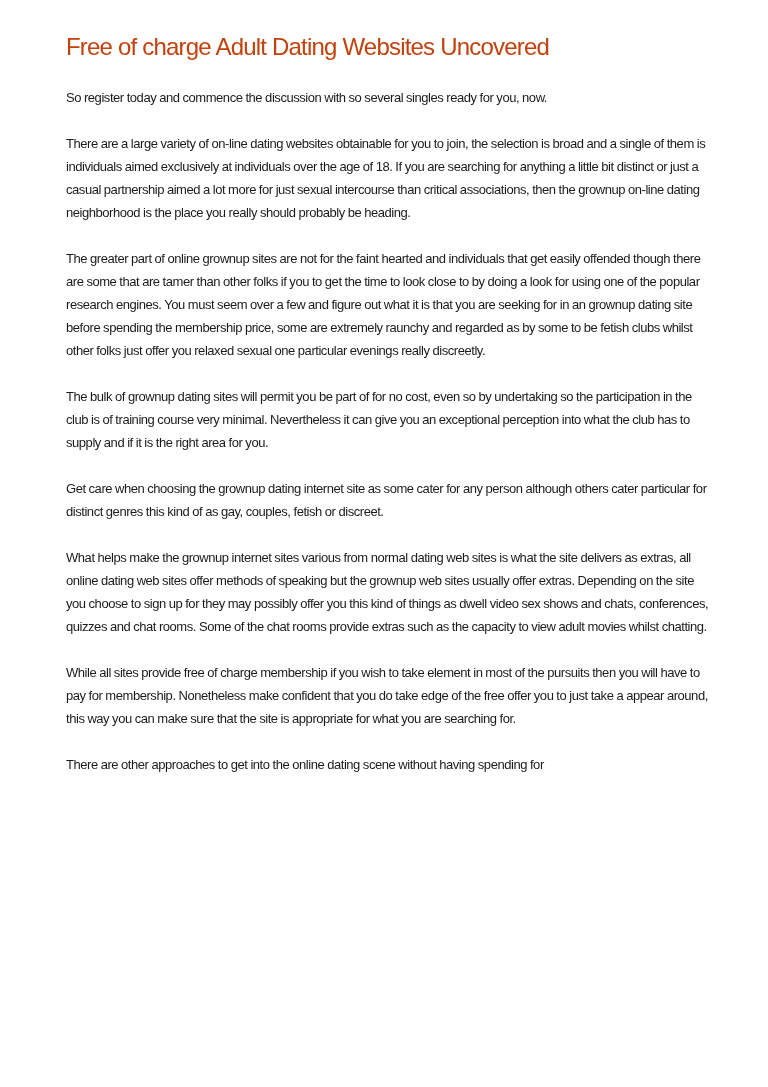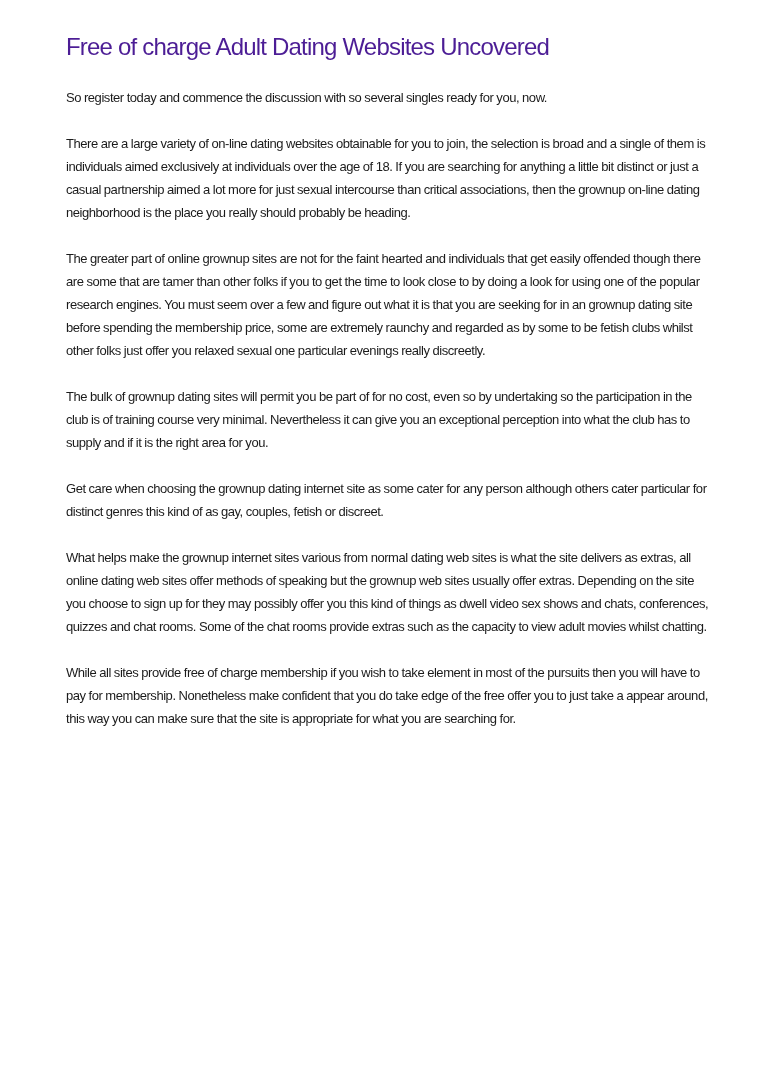--- a/index.html
+++ b/index.html
@@ -19,21 +19,21 @@
   }
   .content {
     padding: 33px 54px 0 66px;
   }
   .doc-title {
     font-size: 24px;
     font-weight: 400;
     letter-spacing: -0.8px;
     line-height: 27px;
     margin: 0 0 26px 0;
-    color: #4c1d95;
+    color: #c2410c;
     white-space: nowrap;
   }
   .doc-paragraph {
     font-size: 13px;
     font-weight: 400;
     letter-spacing: -0.45px;
     word-spacing: -0.2px;
     line-height: 23px;
     margin: 0 0 23px 0;
     color: #1b1b1b;
@@ -54,14 +54,15 @@
 
     <p class="doc-paragraph">The bulk of grownup dating sites will permit you be part of for no cost, even so by undertaking so the participation in the club is of training course very minimal. Nevertheless it can give you an exceptional perception into what the club has to supply and if it is the right area for you.</p>
 
     <p class="doc-paragraph">Get care when choosing the grownup dating internet site as some cater for any person although others cater particular for distinct genres this kind of as gay, couples, fetish or discreet.</p>
 
 
     <p class="doc-paragraph">What helps make the grownup internet sites various from normal dating web sites is what the site delivers as extras, all online dating web sites offer methods of speaking but the grownup web sites usually offer extras. Depending on the site you choose to sign up for they may possibly offer you this kind of things as dwell video sex shows and chats, conferences, quizzes and chat rooms. Some of the chat rooms provide extras such as the capacity to view adult movies whilst chatting.</p>
 
     <p class="doc-paragraph">While all sites provide free of charge membership if you wish to take element in most of the pursuits then you will have to pay for membership. Nonetheless make confident that you do take edge of the free offer you to just take a appear around, this way you can make sure that the site is appropriate for what you are searching for.</p>
 
+    <p class="doc-paragraph">There are other approaches to get into the online dating scene without having spending for</p>
   </div>
 </div>
 
 </body></html>

